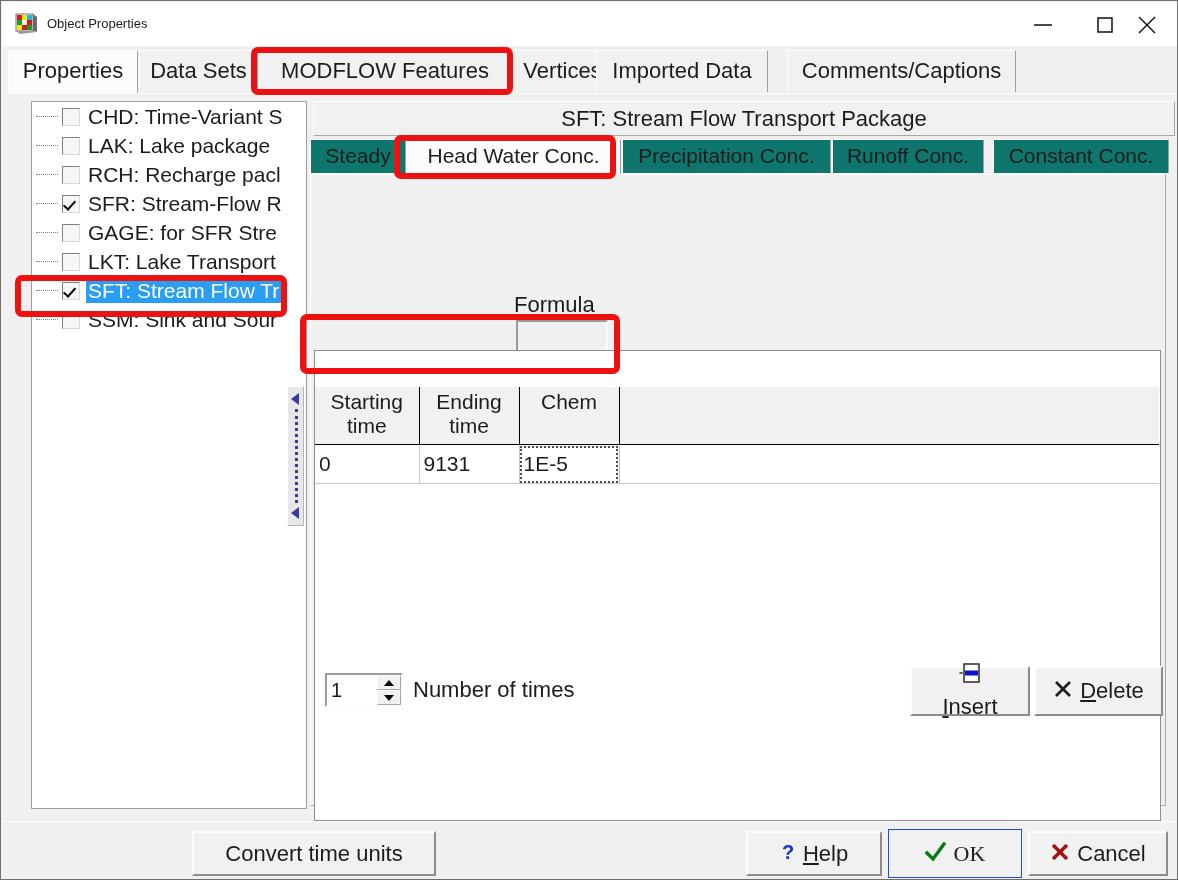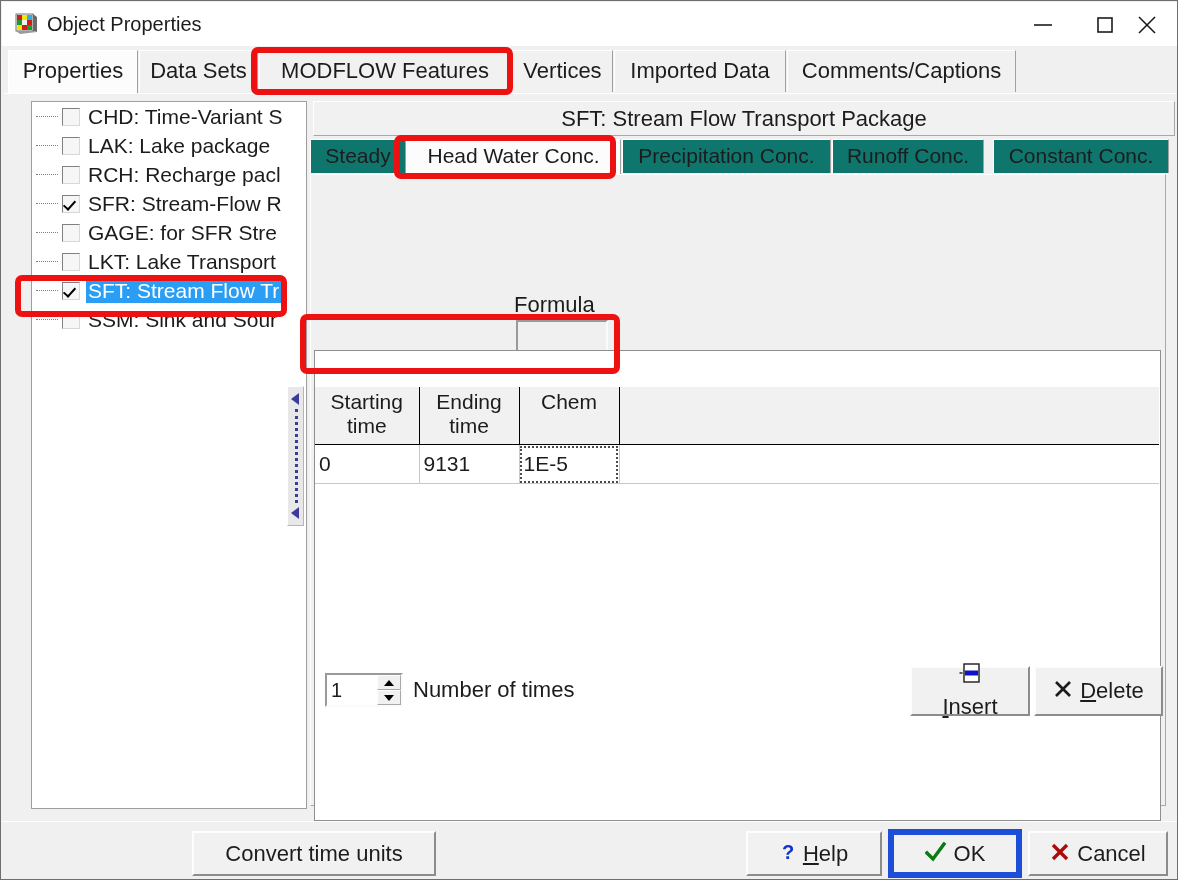--- a/index.html
+++ b/index.html
@@ -24,21 +24,21 @@
     width: 1176px; height: 44px;
     background: #ffffff;
     box-sizing: border-box;
   }
   .title-icon {
     position: absolute; left: 13px; top: 10px;
     width: 24px; height: 24px;
   }
   .title-text {
     position: absolute; left: 45px; top: 9px;
-    font-size: 20px; color: #1c1c1c;
+    font-size: 13px; color: #1c1c1c;
     line-height: 26px;
     white-space: nowrap;
   }
   .wbtn {
     position: absolute; top: 1px;
     width: 62px; height: 43px;
     background: transparent;
     border: none;
     cursor: default;
   }
@@ -305,21 +305,21 @@
     box-sizing: border-box;
     border: 2px solid #fdfdfd;
     border-right-color: #8c8c8c;
     border-bottom-color: #8c8c8c;
     font-size: 22px; color: #1c1c1c;
     white-space: nowrap;
     cursor: default;
     display: flex; align-items: center; justify-content: center;
     gap: 7px;
   }
-  .btn.defaulted { border: 6px solid #1d4ed8; }
+  .btn.defaulted { border: 1px solid #1d4ed8; font-family: Liberation Serif, serif; }
   .btn u { text-decoration: underline; }
   #btn-insert { left: 599px; top: 491px; width: 120px; height: 50px; flex-direction: column; }
   #btn-delete { left: 723px; top: 491px; width: 129px; height: 50px; }
   
   .footer {
     position: absolute; left: 1px; top: 820px;
     width: 1176px; height: 58px;
     background: #f0f0f0;
     border-top: 1px solid #ffffff;
   }
@@ -381,21 +381,21 @@
         <line x1="20" y1="4" x2="4" y2="20" stroke="#1c1c1c" stroke-width="1.6"></line>
       </svg>
     </div>
   </div>
 
   <div class="maintabs">
     <div class="mtab active" id="mt0" style="left: 4px; width: 130px;"><span>Properties</span></div>
     <div class="mtab" id="mt1" style="left: 135px; width: 119px;"><span>Data Sets</span></div>
     <div class="mtab" id="mt2" style="left: 255px; width: 252px;"><span>MODFLOW Features</span></div>
     <div class="mtab" id="mt3" style="left: 508px; width: 101px;"><span>Vertices</span></div>
-    <div class="mtab" id="mt4" style="left: 610px; width: 172px;"><span>Imported Data</span></div>
+    <div class="mtab" id="mt4" style="left: 592px; width: 172px;"><span>Imported Data</span></div>
     <div class="mtab" id="mt5" style="left: 783px; width: 229px;"><span>Comments/Captions</span></div>
   </div>
 
   <div class="clientarea">
 
     <div class="treebox">
       <div class="tree-row">
         <span class="tree-dots"></span>
         <span class="tree-cb"></span>
         <span class="tree-label">CHD: Time-Variant S</span>

